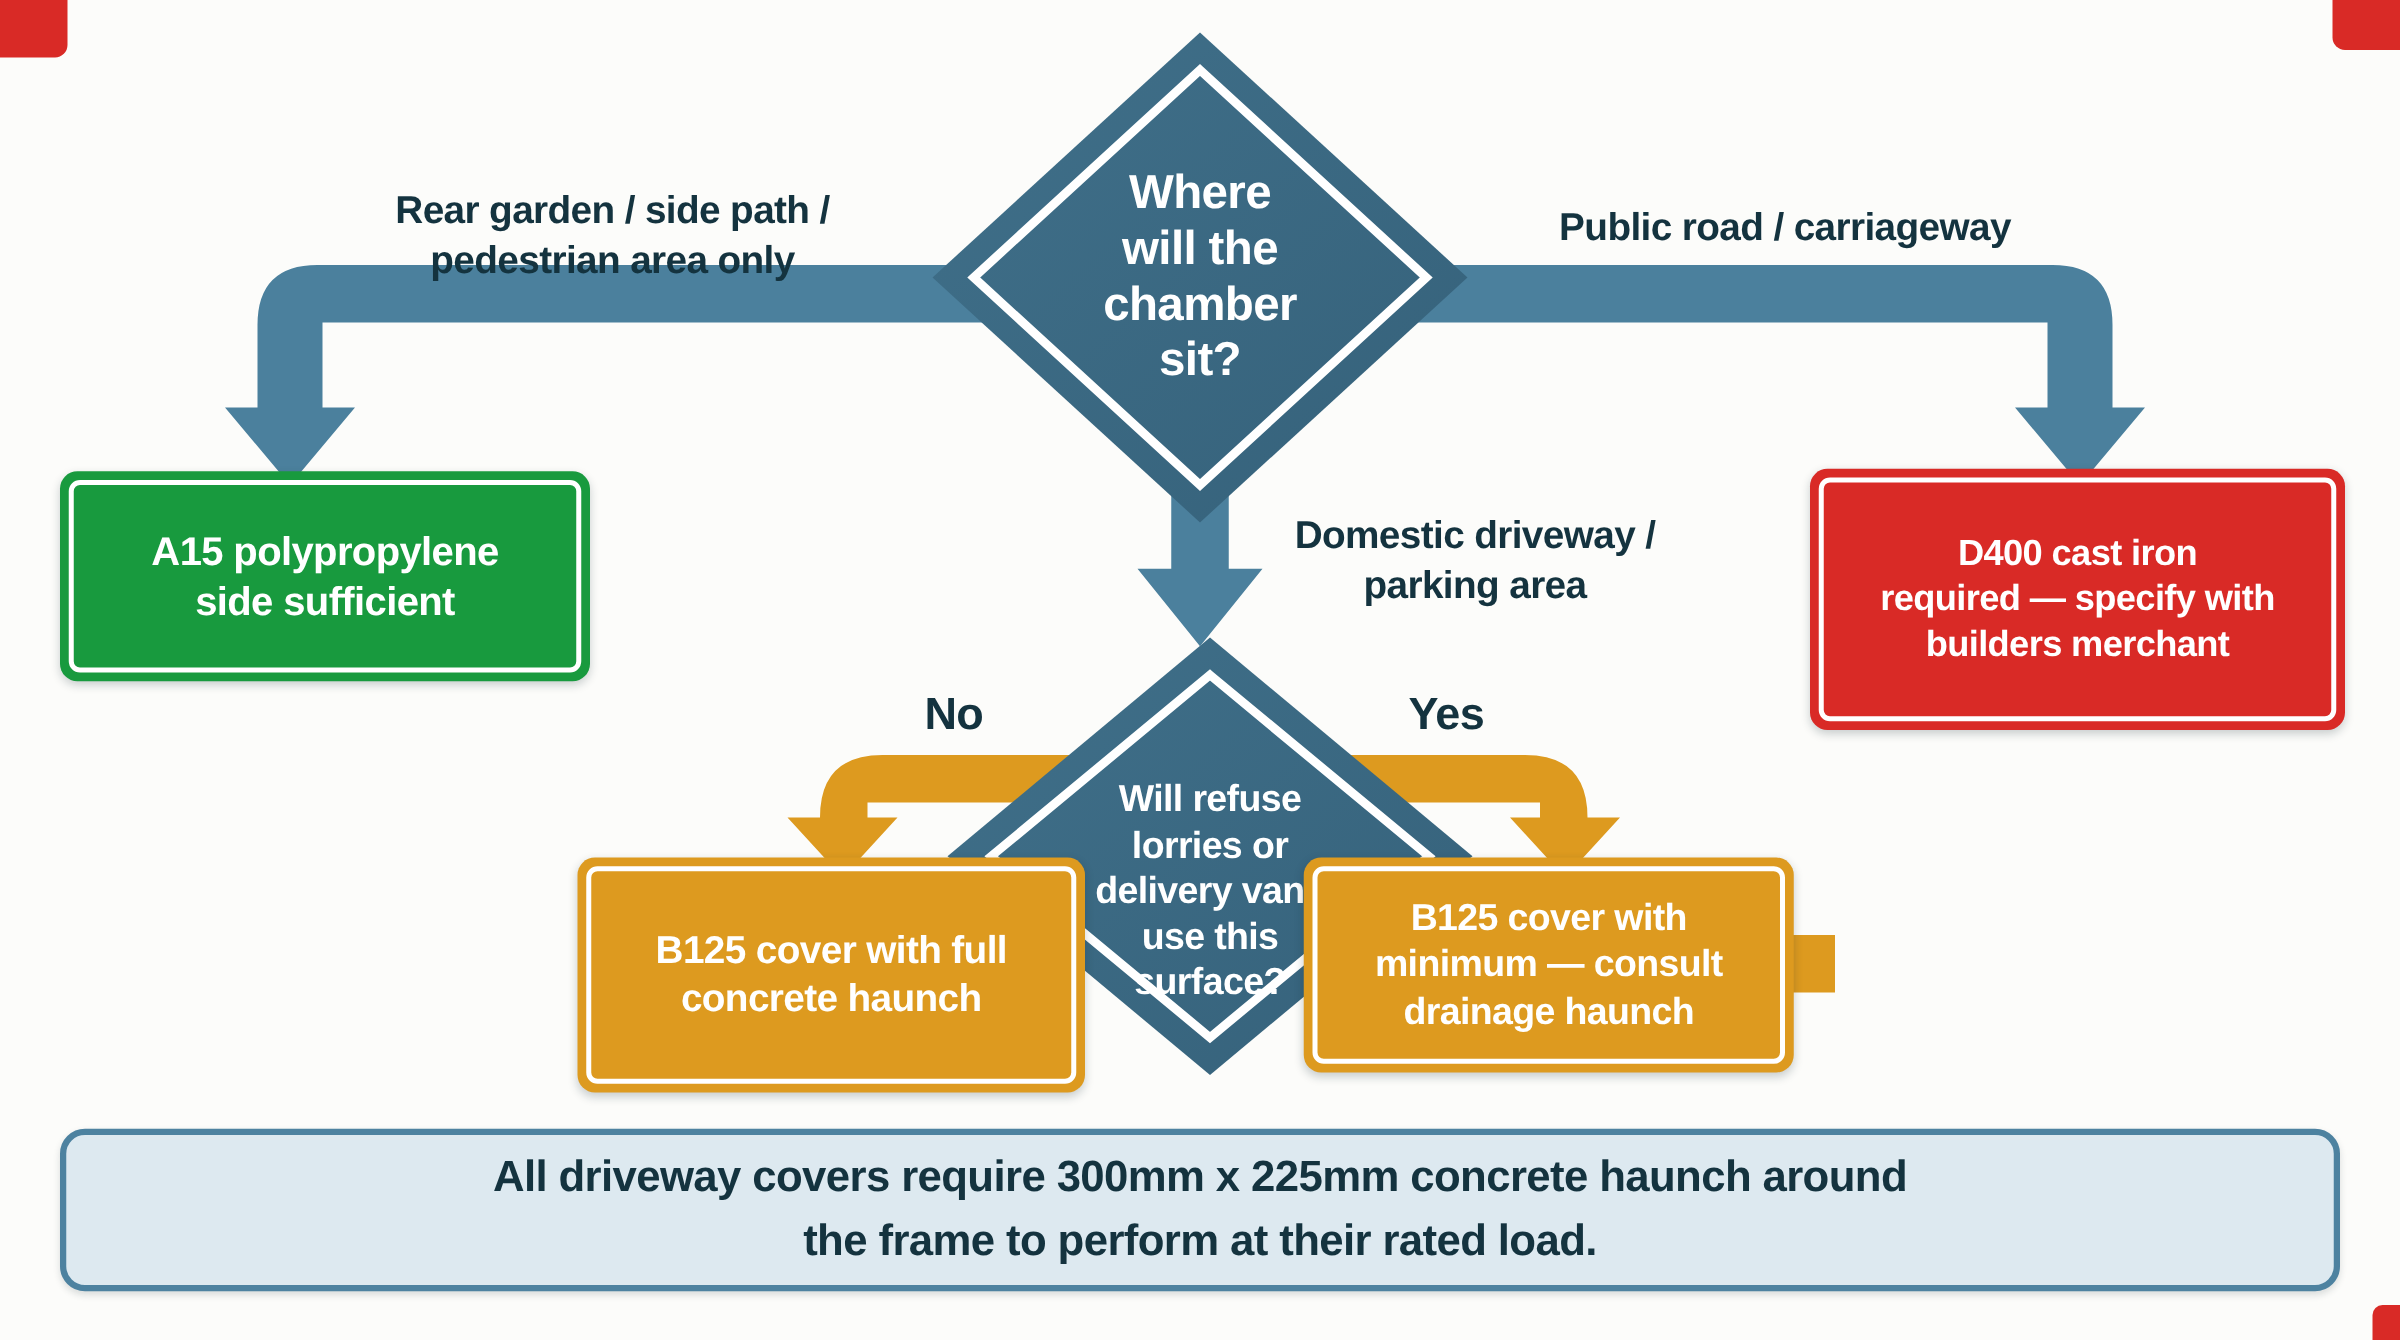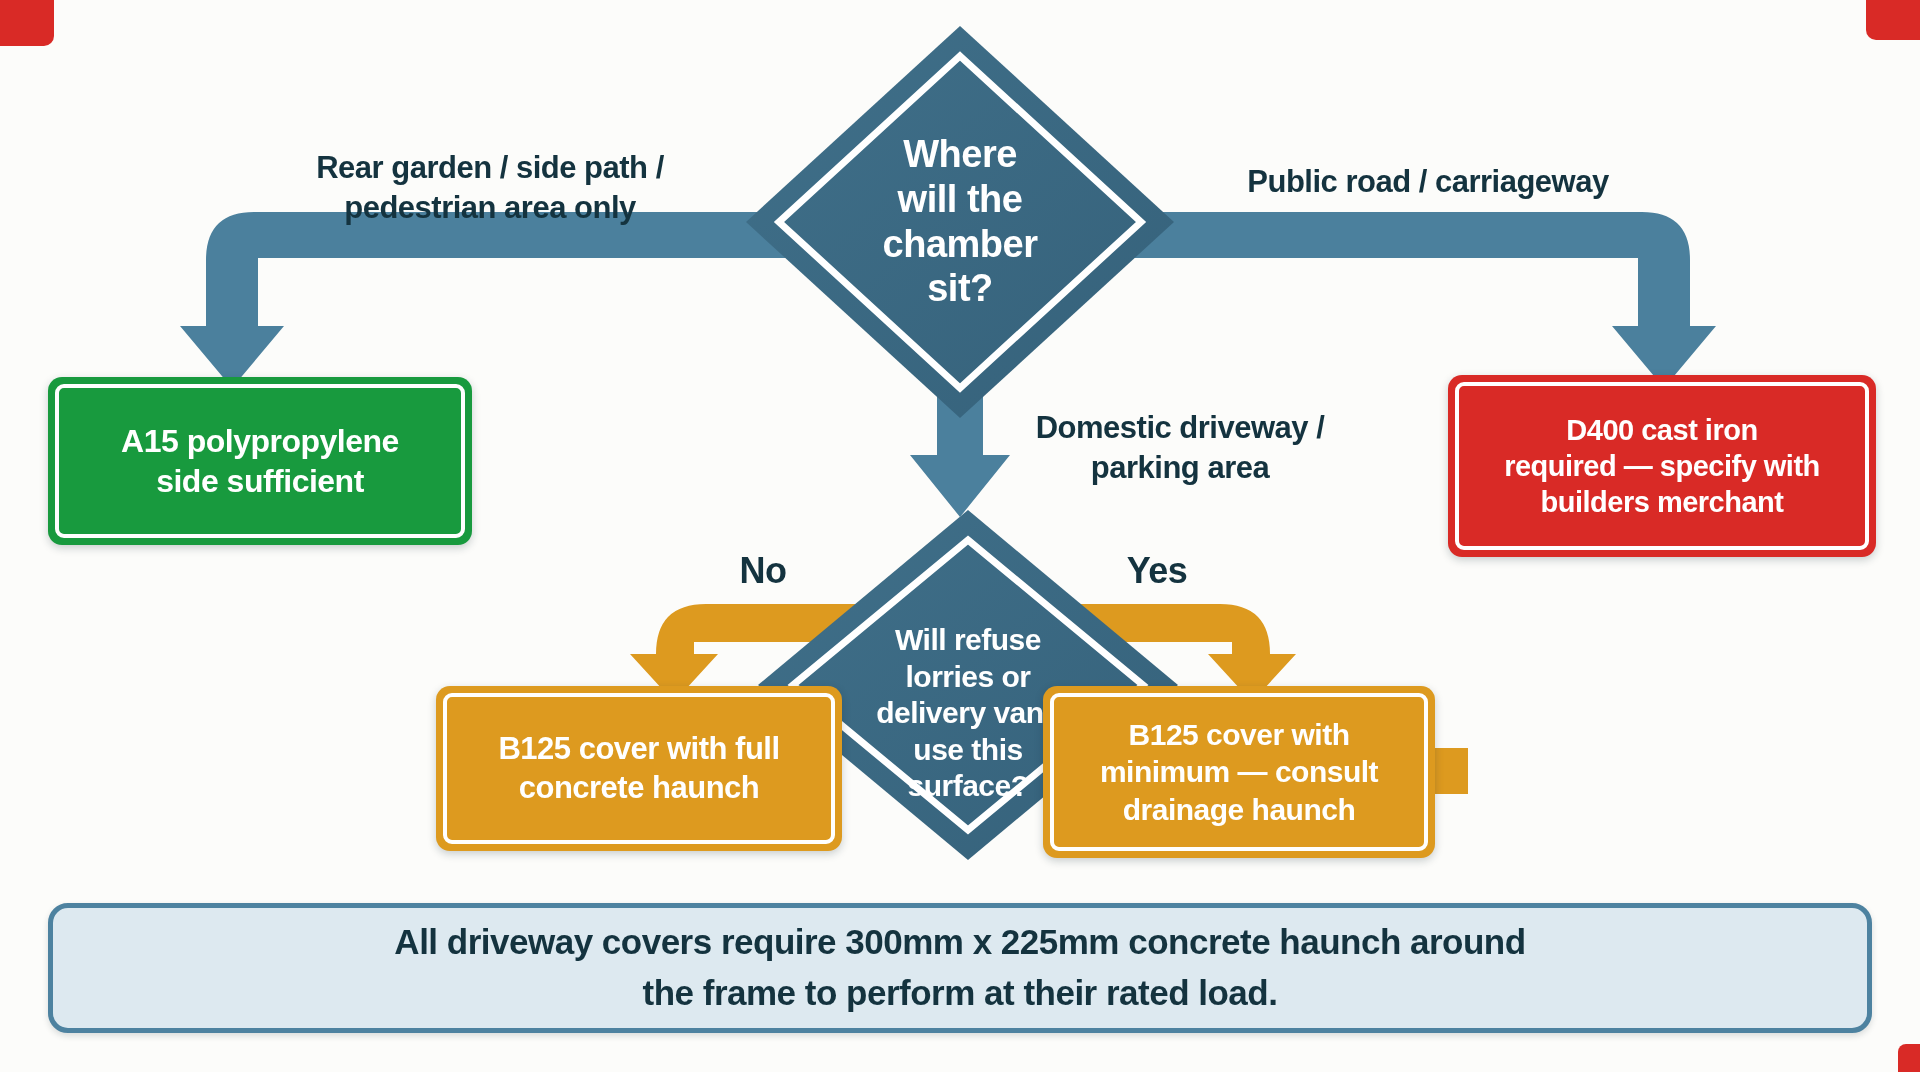--- a/index.html
+++ b/index.html
@@ -111,29 +111,29 @@
 use this
 surface?</div>
 
   <div class="box green" style="left:48px;top:377px;width:424px;height:168px;">
     <div class="inner">
         <span style="font-size:32px;">A15 polypropylene
 side sufficient</span>
       </div>
   </div>
 
-  <div class="box red" style="left:1448px;top:375px;width:428px;height:182px;">
+  <div class="box red" style="left:1448px;top:375px;width:428px;height:209px;">
     <div class="inner">
         <span style="font-size:29px;">D400 cast iron
 required — specify with
 builders merchant</span>
       </div>
   </div>
 
-  <div class="box orange" style="left:436px;top:686px;width:406px;height:165px;">
+  <div class="box orange" style="left:462px;top:686px;width:406px;height:188px;">
     <div class="inner">
         <span style="font-size:31px;">B125 cover with full
 concrete haunch</span>
       </div>
   </div>
 
   <div class="box orange" style="left:1043px;top:686px;width:392px;height:172px;">
     <div class="inner">
         <span style="font-size:30px;">B125 cover with
 minimum — consult

